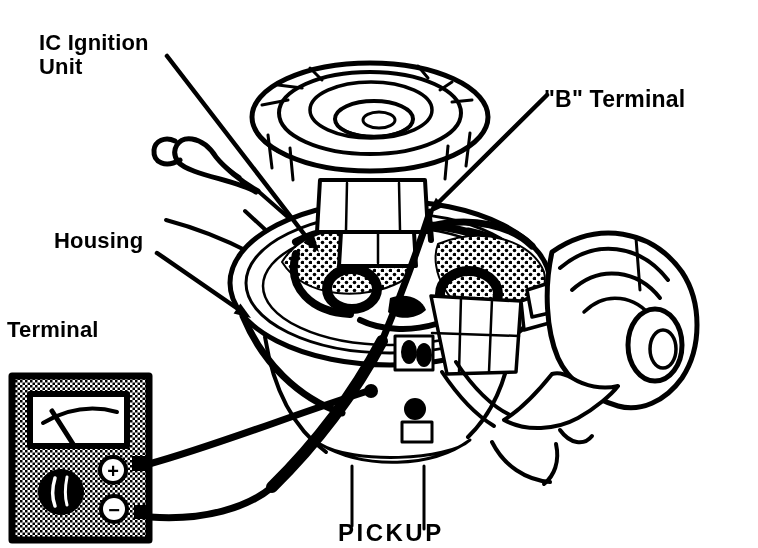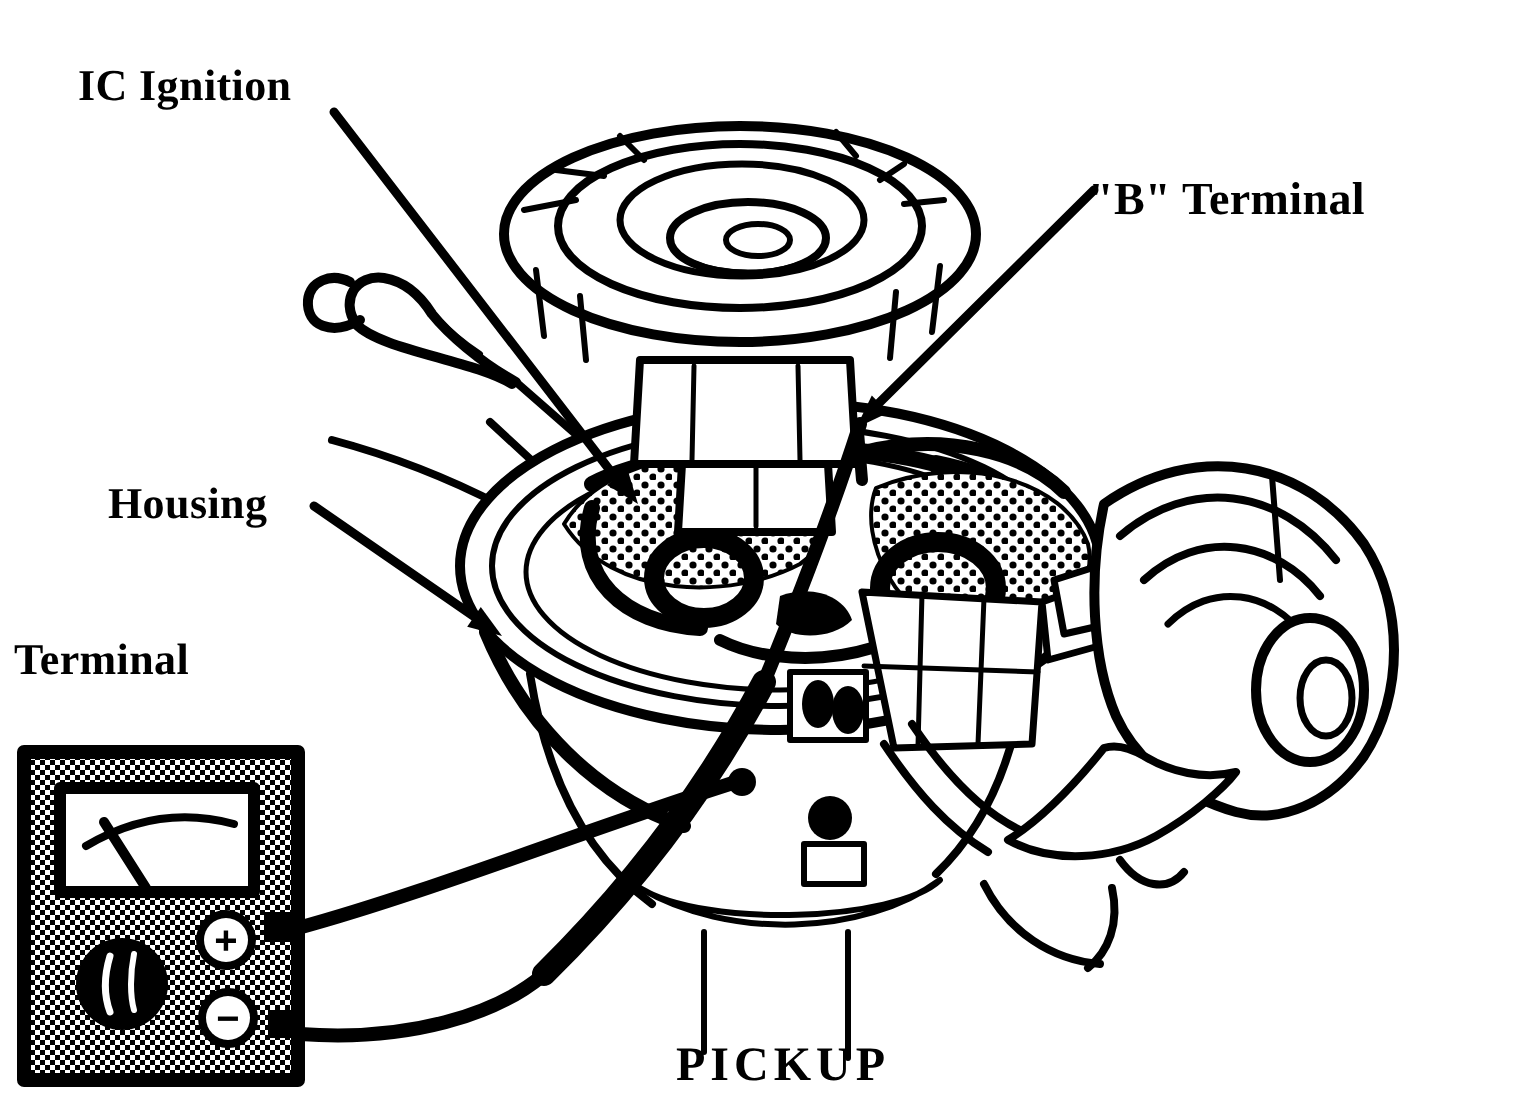--- a/index.html
+++ b/index.html
@@ -5,24 +5,24 @@
   html,body{margin:0;padding:0;}
   body{
     width:758px;height:548px;position:relative;overflow:hidden;
     background:#fff;font-family:"Liberation Sans",sans-serif;
   }
   #art{position:absolute;left:0;top:0;}
   .label{
     position:absolute;color:#000;font-weight:bold;font-size:22px;
     line-height:24px;letter-spacing:.2px;white-space:nowrap;
   }
-  .label span{display:block;font-family:Liberation Serif, serif;}
+  .label span{display:block;}
   #lbl-ic{left:39px;top:31px;}
   #lbl-b{left:544px;top:86px;font-size:23px;line-height:27px;}
-  #lbl-housing{left:54px;top:240px;}
+  #lbl-housing{left:54px;top:229px;}
   #lbl-volt{left:7px;top:318px;}
   #lbl-pickup{left:338px;top:521px;font-size:24px;letter-spacing:2.5px;}
 </style>
 </head>
 <body>
 
 <svg id="art" width="758" height="548" viewBox="0 0 758 548">
   <defs>
     <pattern id="checker" width="5" height="5" patternUnits="userSpaceOnUse">
       <rect width="5" height="5" fill="#fff"></rect>
@@ -181,20 +181,21 @@
       <g>
         <path d="M 157,253 L 241,311" stroke-width="4.5"></path>
         <polygon points="251,318 233.6,313.4 240.4,303.5" fill="#000" stroke="none"></polygon>
       </g>
     </g>
   </g>
 </svg>
 
 <div class="label" id="lbl-ic">
   <span>IC Ignition</span>
+  <span>Unit</span>
 </div>
 
 <div class="label" id="lbl-b">
   <span>"B" Terminal</span>
 </div>
 
 <div class="label" id="lbl-housing">
   <span>Housing</span>
 </div>
 

